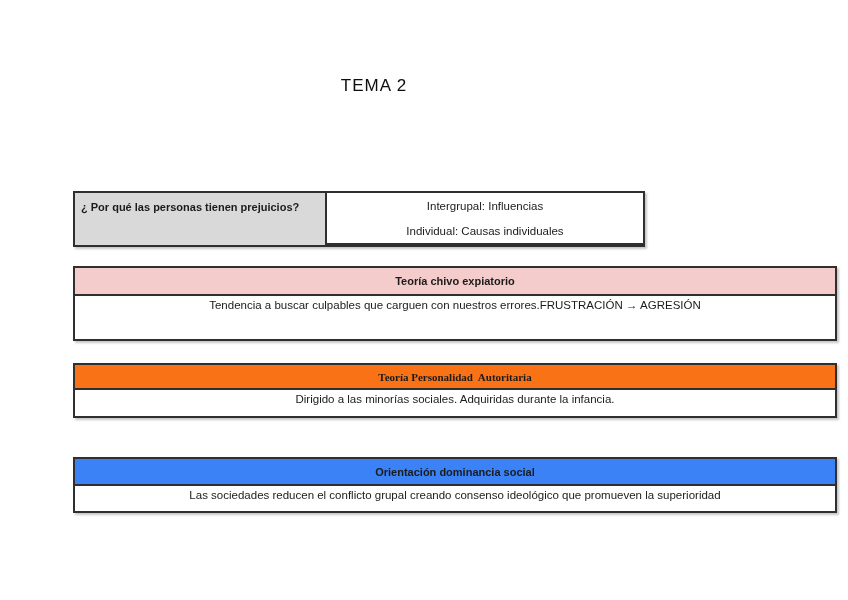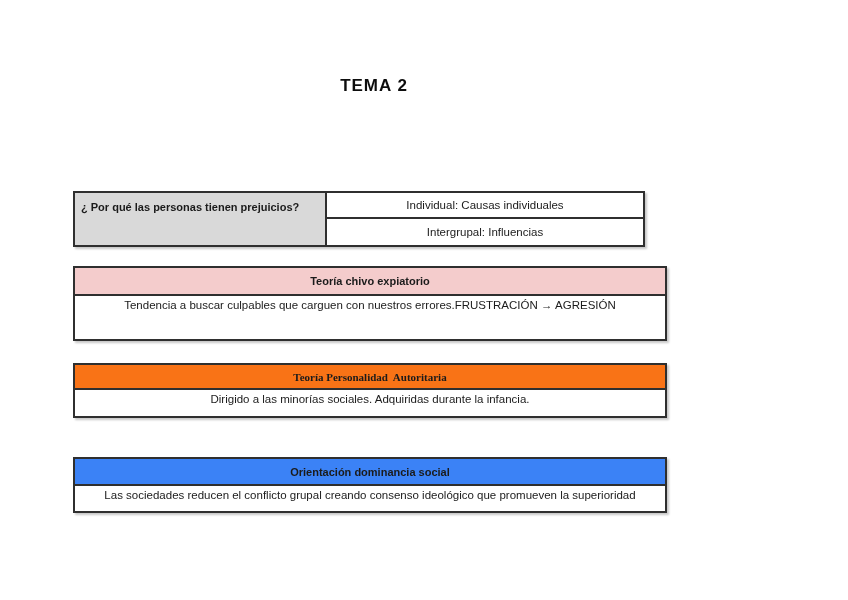--- a/index.html
+++ b/index.html
@@ -9,21 +9,21 @@
     font-family: "Liberation Sans", sans-serif;
     color: #1b1b1b;
     position: relative;
     overflow: hidden;
   }
 
   .page-title {
     position: absolute;
     top: 76px; left: 0; width: 748px;
     text-align: center;
-    font-weight: bold;
+    font-weight: normal;
     font-size: 17px;
     letter-spacing: 1px;
     color: #0d0d0d;
   }
 
   
   .qtable {
     position: absolute;
     left: 73px; top: 191px;
     width: 572px; height: 56px;
@@ -50,21 +50,21 @@
     justify-content: center;
     font-size: 11.5px;
     box-sizing: border-box;
   }
   .acell.first { border-bottom: 2px solid #2f2f2f; }
 
   
   .tbox {
     position: absolute;
     left: 73px;
-    width: 594px;
+    width: 764px;
     border: 2px solid #2f2f2f;
     box-sizing: border-box;
     background: #ffffff;
     box-shadow: 2px 2px 2px rgba(0,0,0,0.22);
   }
   .tbox .hdr {
     display: flex;
     align-items: center;
     justify-content: center;
     font-weight: bold;
@@ -92,22 +92,22 @@
   #box-2 .hdr { height: 27px; }
   #box-2 .bdy { height: 25px; justify-content: center; }
 </style>
 </head>
 <body>
 
 <div class="page-title">TEMA 2</div>
 
 <div class="qtable">
   <div class="qcell" style="background-color: rgb(217, 217, 217);">¿ Por qué las personas tienen prejuicios?</div>
+  <div class="acell">Intergrupal: Influencias</div>
   <div class="acell first">Individual: Causas individuales</div>
-  <div class="acell">Intergrupal: Influencias</div>
 </div>
 
 <div class="tbox" id="box-0">
   <div class="hdr" style="background-color: rgb(244, 204, 204);">Teoría chivo expiatorio</div>
   <div class="bdy">
     <div>Tendencia a buscar culpables que carguen con nuestros errores.</div>
     <div>FRUSTRACIÓN → AGRESIÓN</div>
   </div>
 </div>
 

